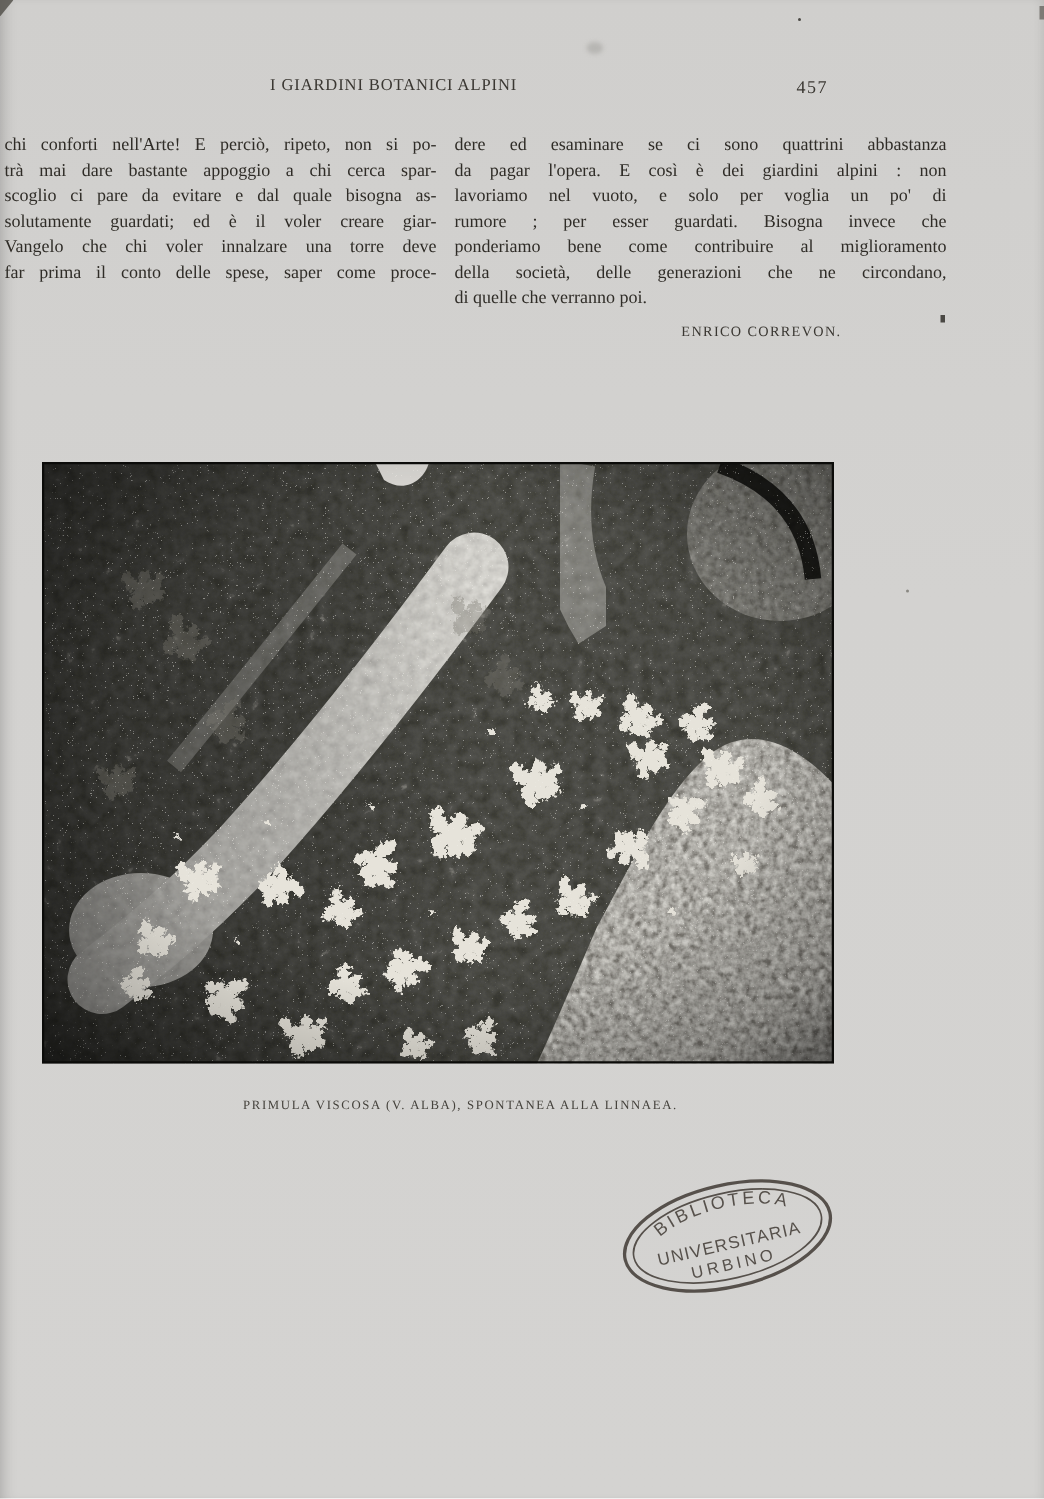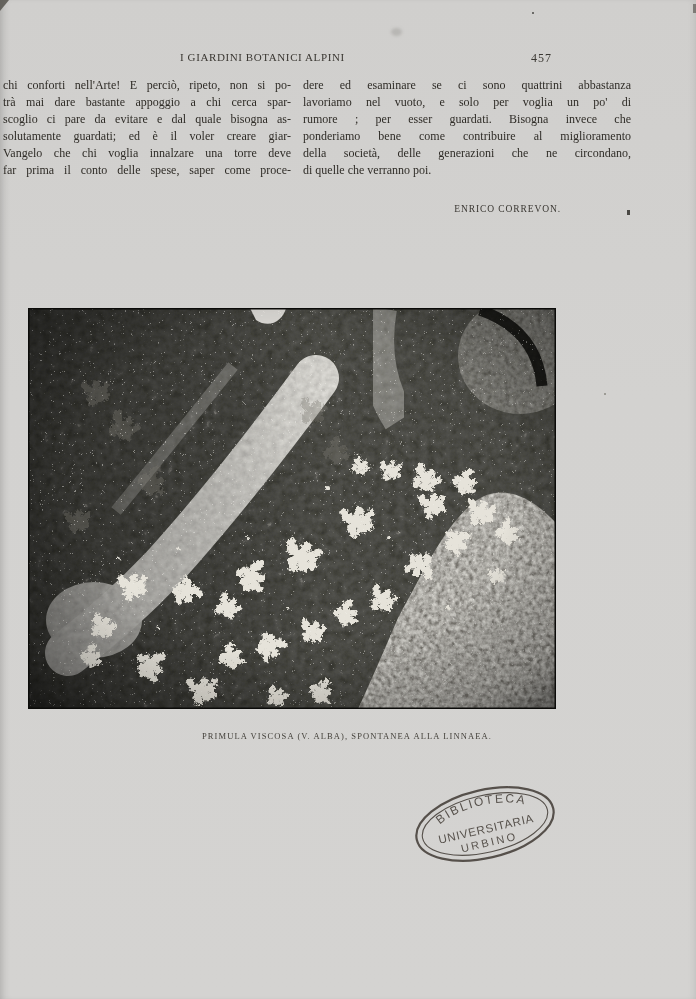--- a/index.html
+++ b/index.html
@@ -13,35 +13,35 @@
     color: #33302b;
     box-shadow: inset 8px 0 10px -7px rgba(0,0,0,0.22), inset -5px 0 8px -5px rgba(0,0,0,0.12);
   }
   .running-head {
     position: absolute; top: 51px; left: 0; width: 696px; height: 16px;
     font-size: 11px; letter-spacing: 0.6px; color: #3a3732;
   }
   .head-title { position: absolute; left: 180px; top: 0; white-space: nowrap; }
   .head-page  { position: absolute; left: 531px; top: 0; font-size: 12px; letter-spacing: 1px; text-align: right; }
   .col {
-    position: absolute; top: 77px;
+    position: absolute; top: 88px;
     font-size: 12px; line-height: 17px; color: #2f2c27;
   }
   .col-left  { left: 3px;   width: 288px; }
   .col-right { left: 303px; width: 328px; }
   .tline { text-align: justify; text-align-last: justify; white-space: normal; }
   .tline.lastline { text-align-last: left; }
   .signature {
-    margin-top: 22px; text-align: right; padding-right: 70px;
+    margin-top: 7px; text-align: right; padding-right: 70px;
     font-size: 9.5px; letter-spacing: 0.9px; color: #3a3732; white-space: nowrap;
   }
   .photo-wrap { position: absolute; left: 28px; top: 308px; width: 528px; height: 401px; }
   .fig-caption {
     position: absolute; left: 162px; top: 731px;
-    font-size: 8.5px; letter-spacing: 1.1px; color: #45423c; white-space: nowrap; margin-left: 40px;
+    font-size: 8.5px; letter-spacing: 1.1px; color: #45423c; white-space: nowrap;
   }
   .stamp-wrap { position: absolute; left: 409px; top: 782px; width: 152px; height: 84px; }
   .stamp-rot  { width: 152px; height: 84px; transform: rotate(-13deg); opacity: 0.88; }
   .speck { position: absolute; background: #4a4844; }
   .corner-mark {
     position: absolute; left: 0; top: 0; width: 9px; height: 11px;
     background: #55524c; clip-path: polygon(0 0, 100% 0, 0 100%); opacity: 0.85;
   }
   .edge-mark-tr { position: absolute; right: 0; top: 4px; width: 3px; height: 9px; background: #6a6761; opacity: 0.8; }
   .smudge {
@@ -64,26 +64,27 @@
   <div class="running-head">
     <span class="head-title">I GIARDINI BOTANICI ALPINI</span>
     <span class="head-page">457</span>
   </div>
 
   <div class="col col-left">
     <div class="tline">chi conforti nell'Arte! E perciò, ripeto, non si po-</div>
     <div class="tline">trà mai dare bastante appoggio a chi cerca spar-</div>
     <div class="tline">scoglio ci pare da evitare e dal quale bisogna as-</div>
     <div class="tline">solutamente guardati; ed è il voler creare giar-</div>
-    <div class="tline">Vangelo che chi voglia innalzare una torre deve</div>
+    <div class="tline">Vangelo che chi voler innalzare una torre deve</div>
     <div class="tline">far prima il conto delle spese, saper come proce-</div>
   </div>
 
   <div class="col col-right">
     <div class="tline">dere ed esaminare se ci sono quattrini abbastanza</div>
+    <div class="tline">da pagar l'opera. E così è dei giardini alpini : non</div>
     <div class="tline">lavoriamo nel vuoto, e solo per voglia un po' di</div>
     <div class="tline">rumore ; per esser guardati. Bisogna invece che</div>
     <div class="tline">ponderiamo bene come contribuire al miglioramento</div>
     <div class="tline">della società, delle generazioni che ne circondano,</div>
     <div class="tline lastline">di quelle che verranno poi.</div>
     <div class="signature">ENRICO CORREVON.</div>
   </div>
 
   <div class="photo-wrap">
     <svg width="528" height="401" viewBox="0 0 528 401">

